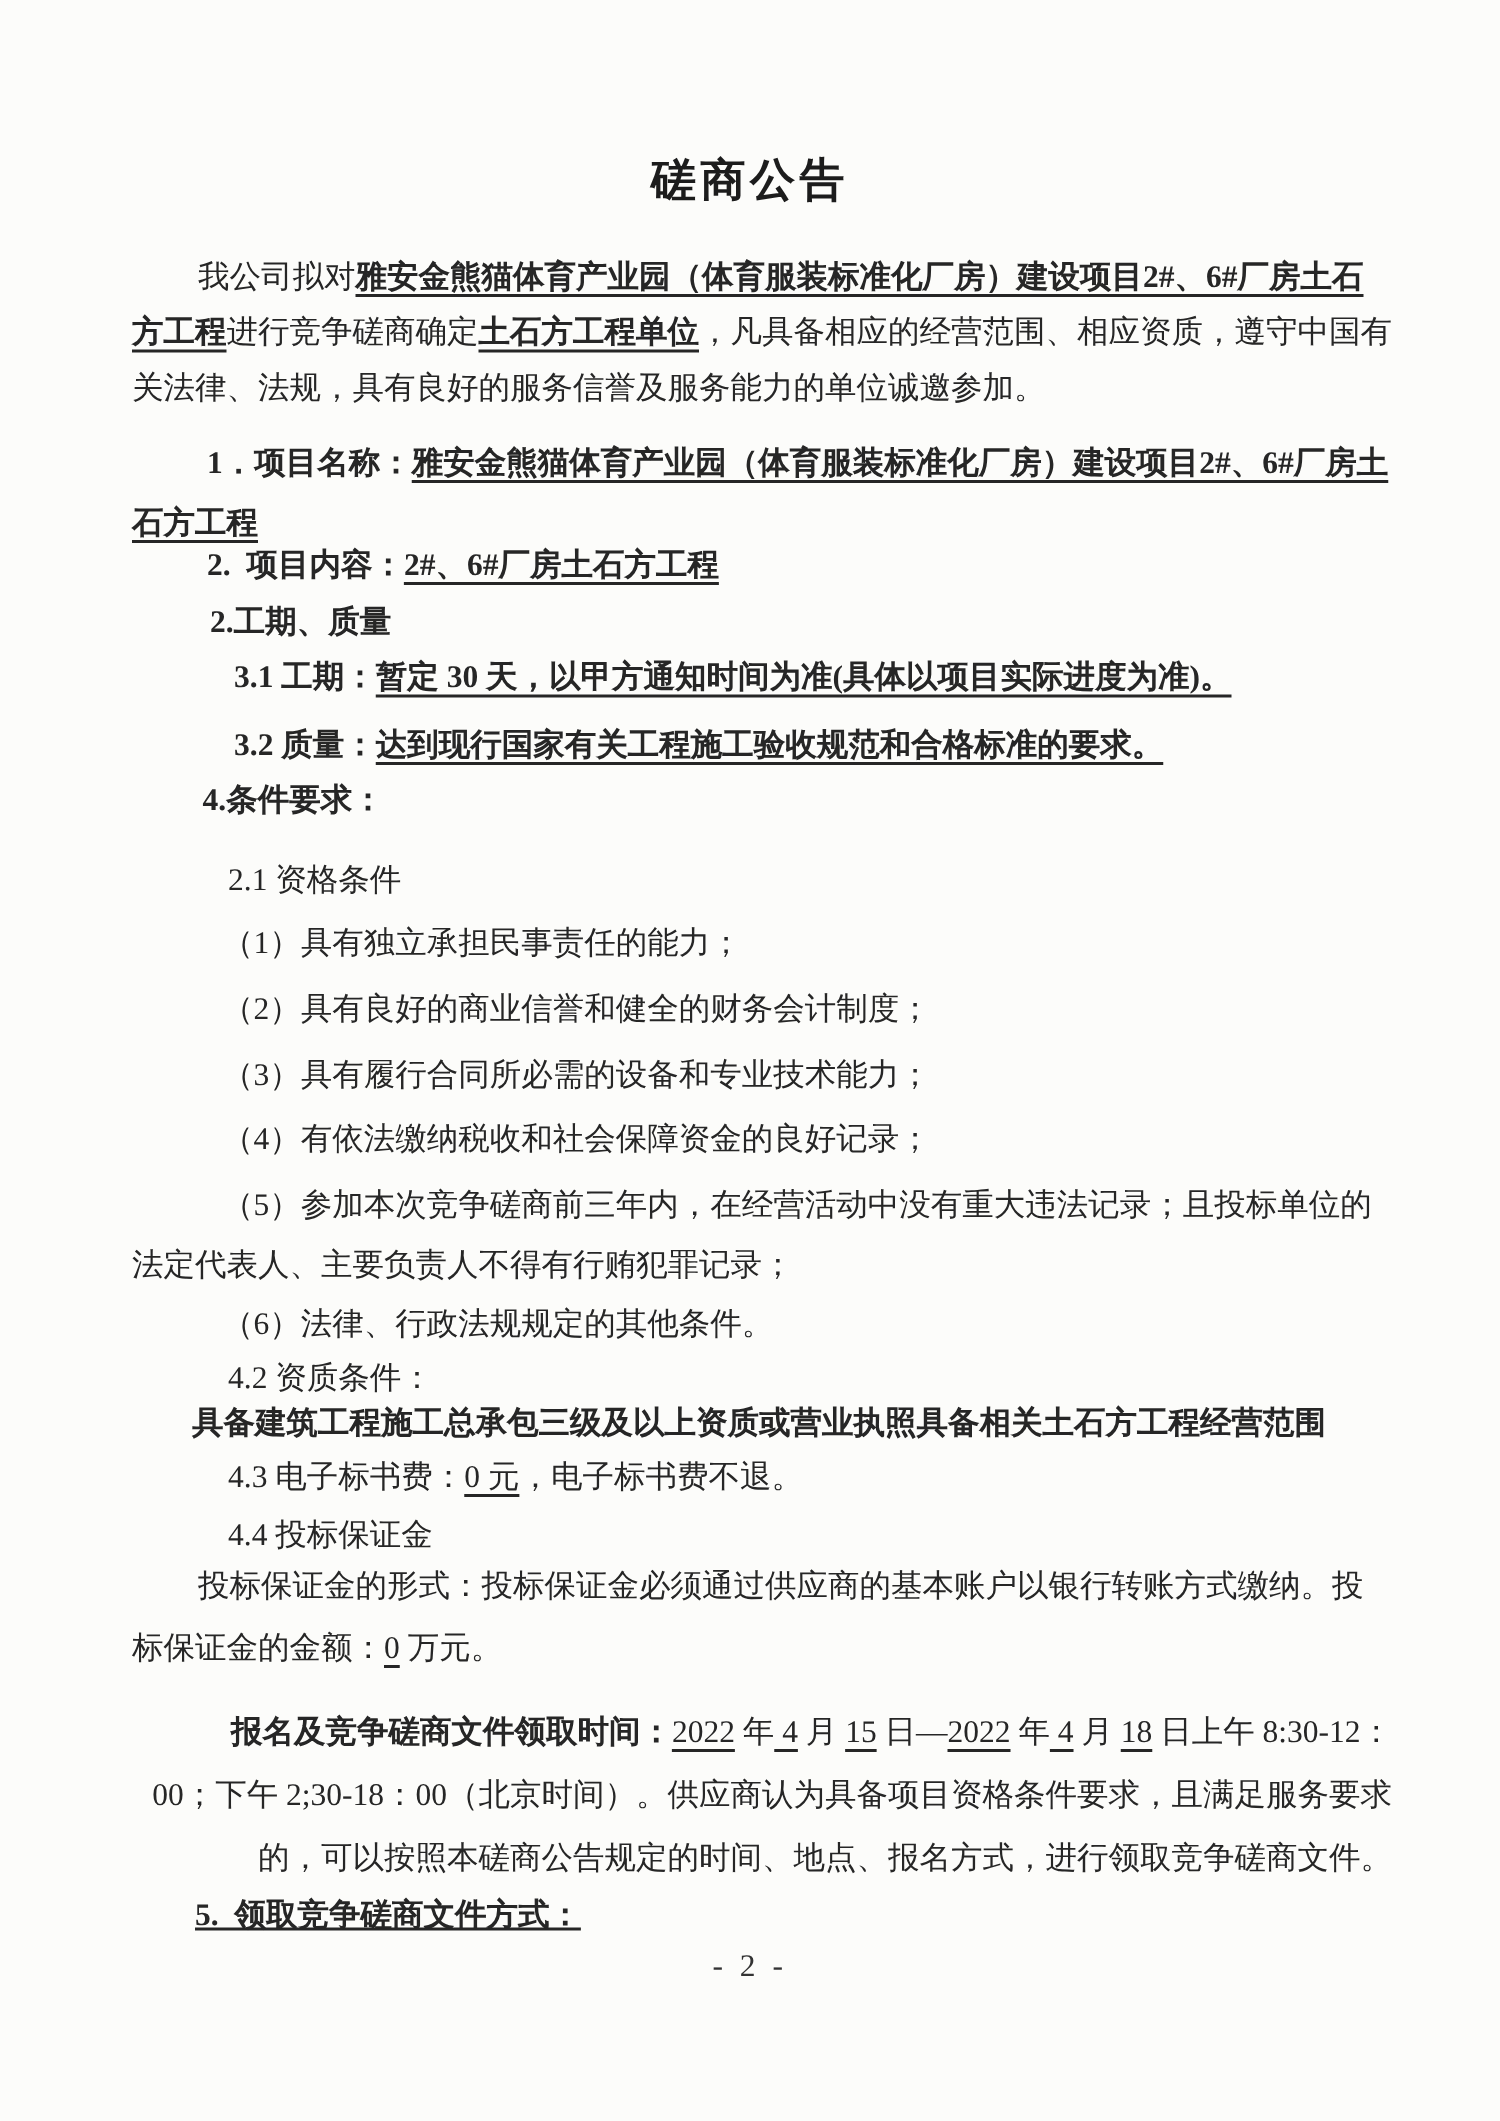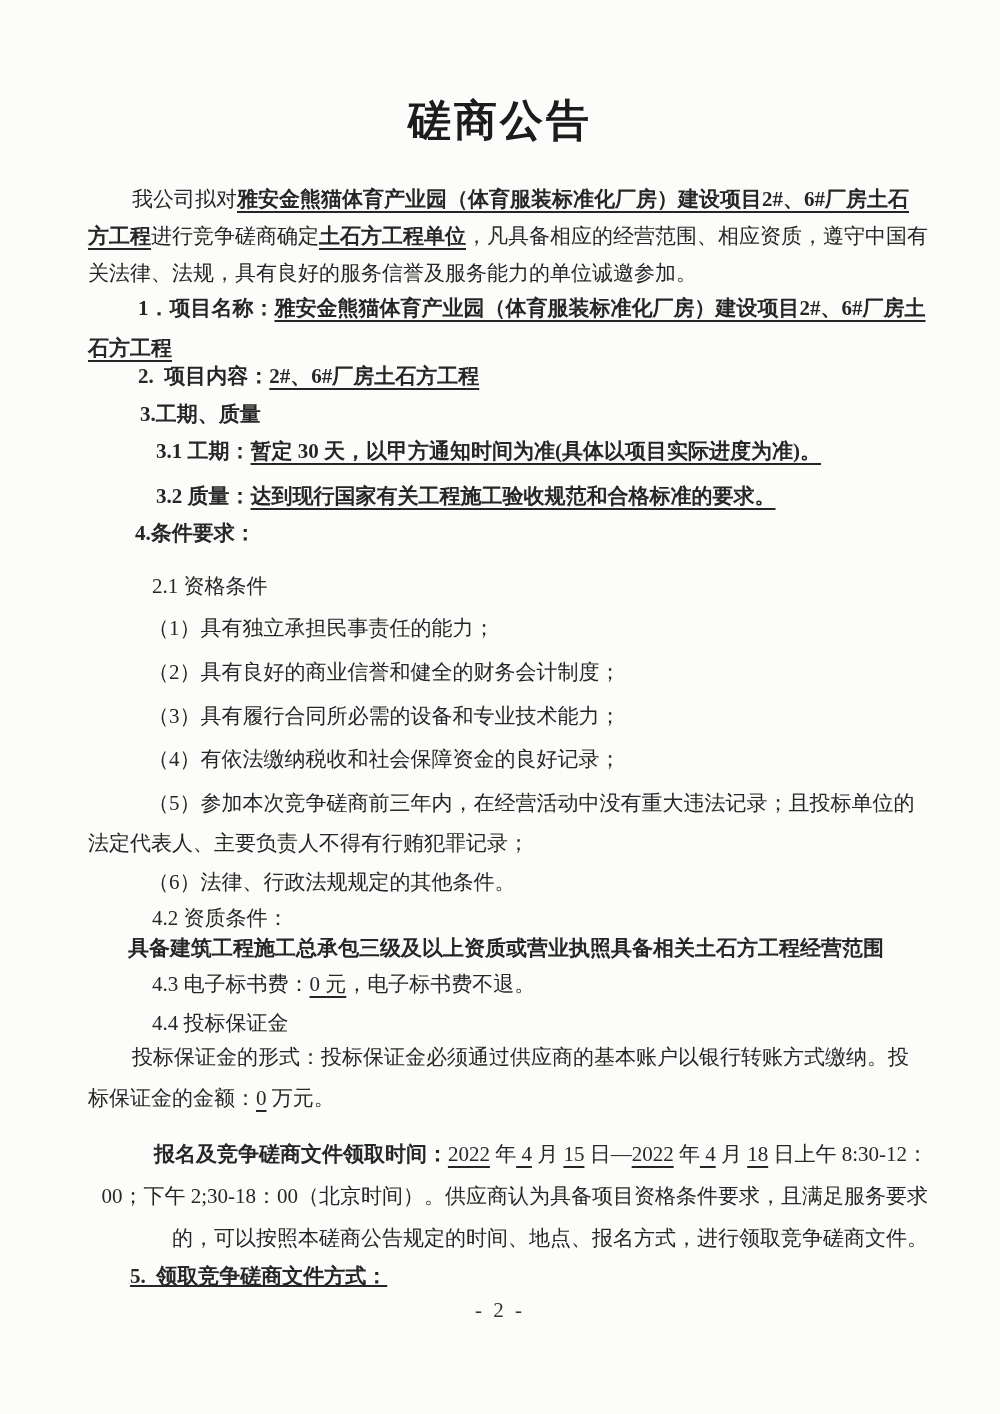--- a/index.html
+++ b/index.html
@@ -26,27 +26,27 @@
     white-space: pre-wrap;
     line-height: 40px;
   }
   .doc-title {
     position: absolute;
     top: 96px;
     left: 0;
     width: 1000px;
     margin: 0;
     text-align: center;
-    font-size: 43px;
+    font-size: 30px;
     font-weight: 900;
     letter-spacing: 3px;
     line-height: 50px;
     color: #1c1c1c;
   }
-  .intro        { top: 181px; text-indent: 44px; line-height: 37px; }
+  .intro        { top: 166px; text-indent: 44px; line-height: 37px; }
   .item1        { top: 288px; text-indent: 50px; font-weight: bold; }
   .item2        { top: 356px; text-indent: 50px; font-weight: bold; }
   .item3        { top: 394px; text-indent: 52px; font-weight: bold; }
   .item3-1      { top: 431px; text-indent: 68px; font-weight: bold; }
   .item3-2      { top: 476px; text-indent: 68px; font-weight: bold; }
   .item4        { top: 513px; text-indent: 47px; font-weight: bold; }
   .item4-1      { top: 566px; text-indent: 64px; }
   .cond-1       { top: 608px; text-indent: 60px; }
   .cond-2       { top: 652px; text-indent: 60px; }
   .cond-3       { top: 696px; text-indent: 60px; }
@@ -84,21 +84,21 @@
 <div class="page">
 
   <h1 class="doc-title">磋商公告</h1>
 
   <p class="blk intro"><span>我公司拟对</span><span class="b u">雅安金熊猫体育产业园（体育服装标准化厂房）建设项目2#、6#厂房土石方工程</span><span>进行竞争磋商确定</span><span class="b u">土石方工程单位</span><span>，凡具备相应的经营范围、相应资质，遵守中国有关法律、法规，具有良好的服务信誉及服务能力的单位诚邀参加。</span></p>
 
   <p class="blk item1"><span>1．项目名称：</span><span class="u">雅安金熊猫体育产业园（体育服装标准化厂房）建设项目2#、6#厂房土石方工程</span></p>
 
   <p class="blk item2"><span>2.  项目内容：</span><span class="u">2#、6#厂房土石方工程</span></p>
 
-  <p class="blk item3">3.工期、质量</p>
+  <p class="blk item3">2.工期、质量</p>
 
   <p class="blk item3-1"><span>3.1 工期：</span><span class="u">暂定 30 天，以甲方通知时间为准(具体以项目实际进度为准)。</span></p>
 
   <p class="blk item3-2"><span>3.2 质量：</span><span class="u">达到现行国家有关工程施工验收规范和合格标准的要求。</span></p>
 
   <p class="blk item4">4.条件要求：</p>
 
   <p class="blk item4-1">2.1 资格条件</p>
 
   <p class="blk cond-1">（1）具有独立承担民事责任的能力；</p>

